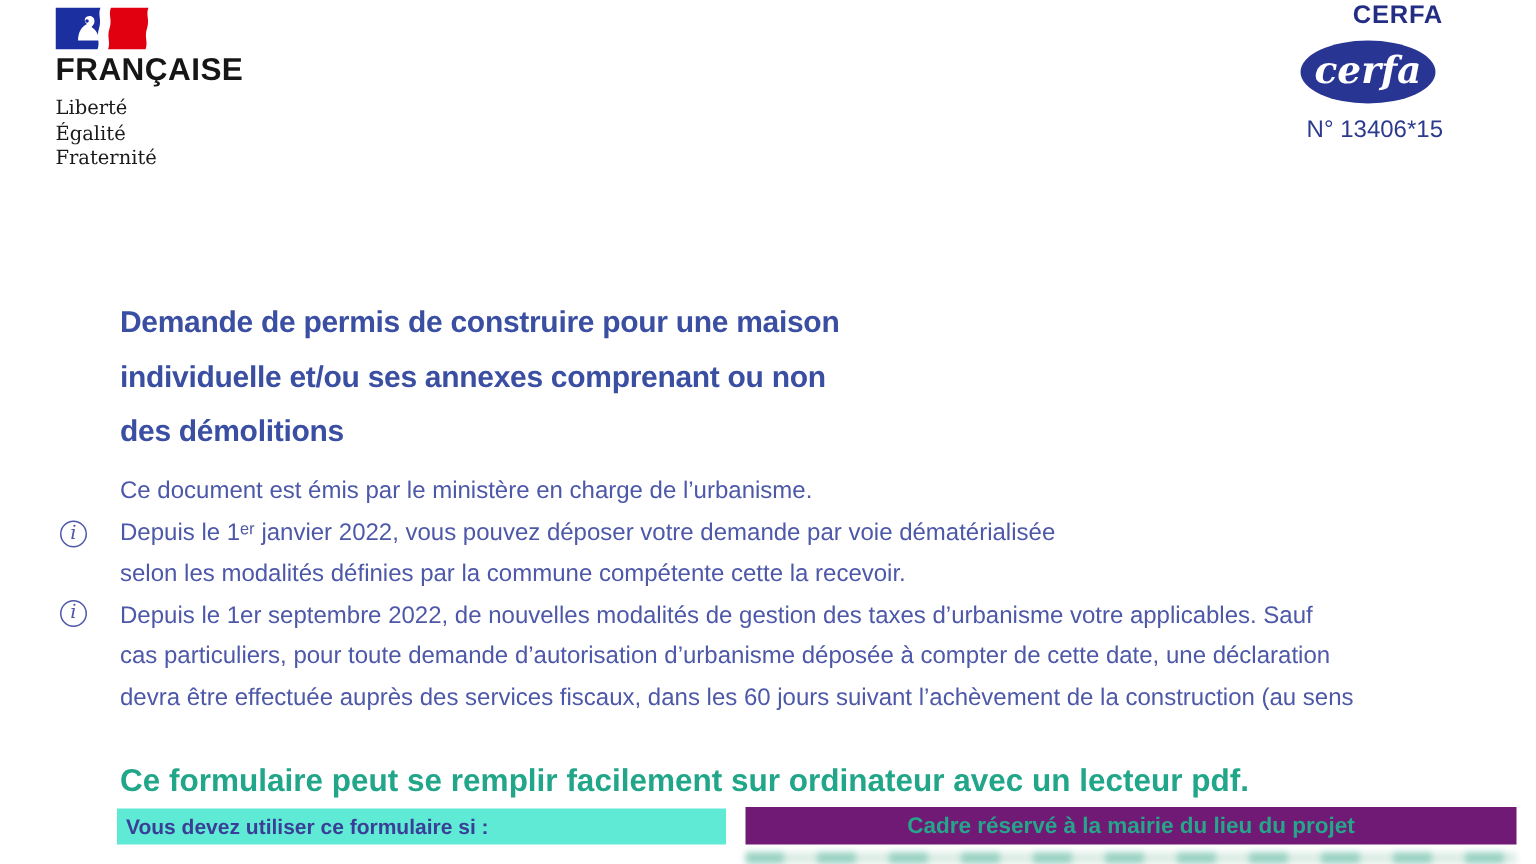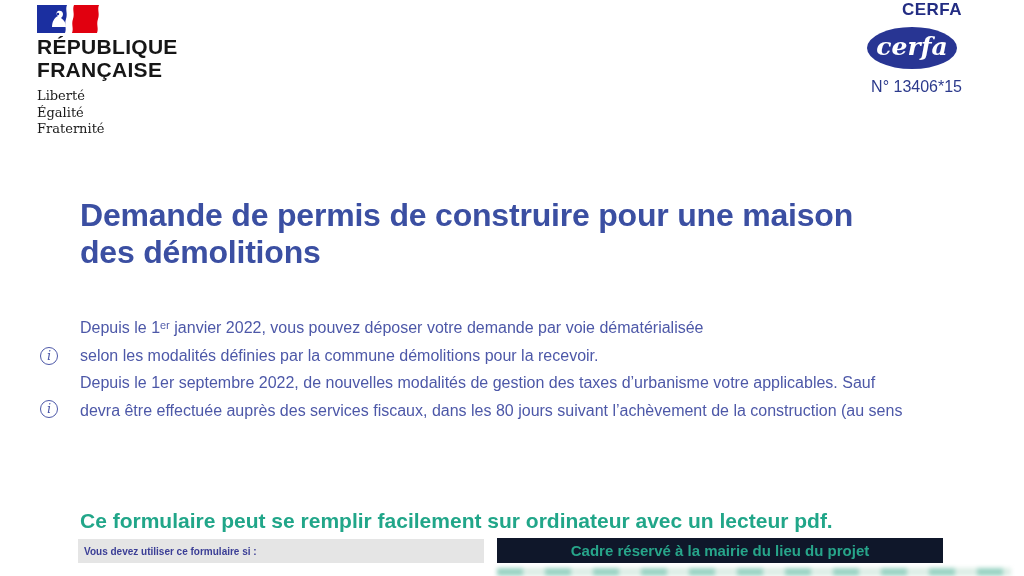--- a/index.html
+++ b/index.html
@@ -67,21 +67,21 @@
     font-size: 16px;
     color: #2c3a8c;
     white-space: nowrap;
   }
 
   
   .doc-title {
     position: absolute;
     left: 80px; top: 197px;
     font-weight: 700;
-    font-size: 32px;
+    font-size: 20px;
     line-height: 36.5px;
     color: #3b4fa2;
     letter-spacing: -0.2px;
   }
   .doc-title div { white-space: nowrap; }
 
   
   .body-text {
     position: absolute;
     left: 80px; top: 314px;
@@ -114,34 +114,34 @@
     font-size: 21px;
     color: #21a689;
     white-space: nowrap;
   }
 
   
   .bar-left {
     position: absolute;
     left: 78px; top: 539px;
     width: 406px; height: 24px;
-    background: #e5e5e5;
+    background: #5eead4;
     display: flex;
     align-items: center;
     padding-left: 6px;
     font-weight: 700;
-    font-size: 10px;
+    font-size: 14px;
     color: #3b3e96;
     white-space: nowrap;
   }
   .bar-right {
     position: absolute;
     left: 497px; top: 538px;
-    width: 446px; height: 25px;
-    background: #0f172a;
+    width: 514px; height: 25px;
+    background: #701a75;
     display: flex;
     align-items: center;
     justify-content: center;
     font-weight: 700;
     font-size: 15px;
     color: #27a58a;
     white-space: nowrap;
   }
   
   .bar-right-partial {
@@ -162,51 +162,53 @@
 <div class="page">
 
   <div class="marianne-block">
     <svg class="flag-svg" width="66" height="28" viewBox="0 0 66 28">
       <path d="M0 0 H30 C28 5 31 8 29 14 C27 20 30 23 28 28 H0 Z" fill="#1b2fa0"></path>
       <path d="M37 0 H62 C60 5 63 8 61 14 C59 20 62 23 60 28 H35 C37 23 34 20 36 14 C38 8 35 5 37 0 Z" fill="#e1000f"></path>
       <path d="M15 22 c0-5 2-9 6-11 c-2-1-2-4 0-5 c2-1 5 0 5 3 c0 2-1 3-2 4 c3 2 5 5 5 9 Z" fill="#ffffff"></path>
       <circle cx="21" cy="9" r="1.2" fill="#1b2fa0"></circle>
     </svg>
     <div class="republique">
-      <div>RÉPUBLIQUE</div>
       <div>FRANÇAISE</div>
     </div>
     <div class="motto">
       <div>Liberté</div>
       <div>Égalité</div>
       <div>Fraternité</div>
     </div>
   </div>
 
   <div class="cerfa-block">
     <div class="cerfa-label">CERFA</div>
     <div class="cerfa-oval">
       <span>cerfa</span>
     </div>
     <div class="cerfa-number">N° 13406*15</div>
   </div>
 
   <div class="doc-title">
     <div>Demande de permis de construire pour une maison</div>
+    <div>individuelle et/ou ses annexes comprenant ou non</div>
     <div>des démolitions</div>
   </div>
 
   <div class="info-icon info-icon-1">i</div>
   <div class="info-icon info-icon-2">i</div>
 
   <div class="body-text">
+    <div class="line">Ce document est émis par le ministère en charge de l’urbanisme.</div>
     <div class="line">Depuis le 1ᵉʳ janvier 2022, vous pouvez déposer votre demande par voie dématérialisée</div>
-    <div class="line">selon les modalités définies par la commune démolitions pour la recevoir.</div>
+    <div class="line">selon les modalités définies par la commune compétente cette la recevoir.</div>
     <div class="line">Depuis le 1er septembre 2022, de nouvelles modalités de gestion des taxes d’urbanisme votre applicables. Sauf</div>
-    <div class="line">devra être effectuée auprès des services fiscaux, dans les 80 jours suivant l’achèvement de la construction (au sens</div>
+    <div class="line">cas particuliers, pour toute demande d’autorisation d’urbanisme déposée à compter de cette date, une déclaration</div>
+    <div class="line">devra être effectuée auprès des services fiscaux, dans les 60 jours suivant l’achèvement de la construction (au sens</div>
   </div>
 
   <div class="green-note">Ce formulaire peut se remplir facilement sur ordinateur avec un lecteur pdf.</div>
 
   <div class="bar-left">Vous devez utiliser ce formulaire si :</div>
   <div class="bar-right">Cadre réservé à la mairie du lieu du projet</div>
   <div class="bar-right-partial"></div>
 
 </div>
 

